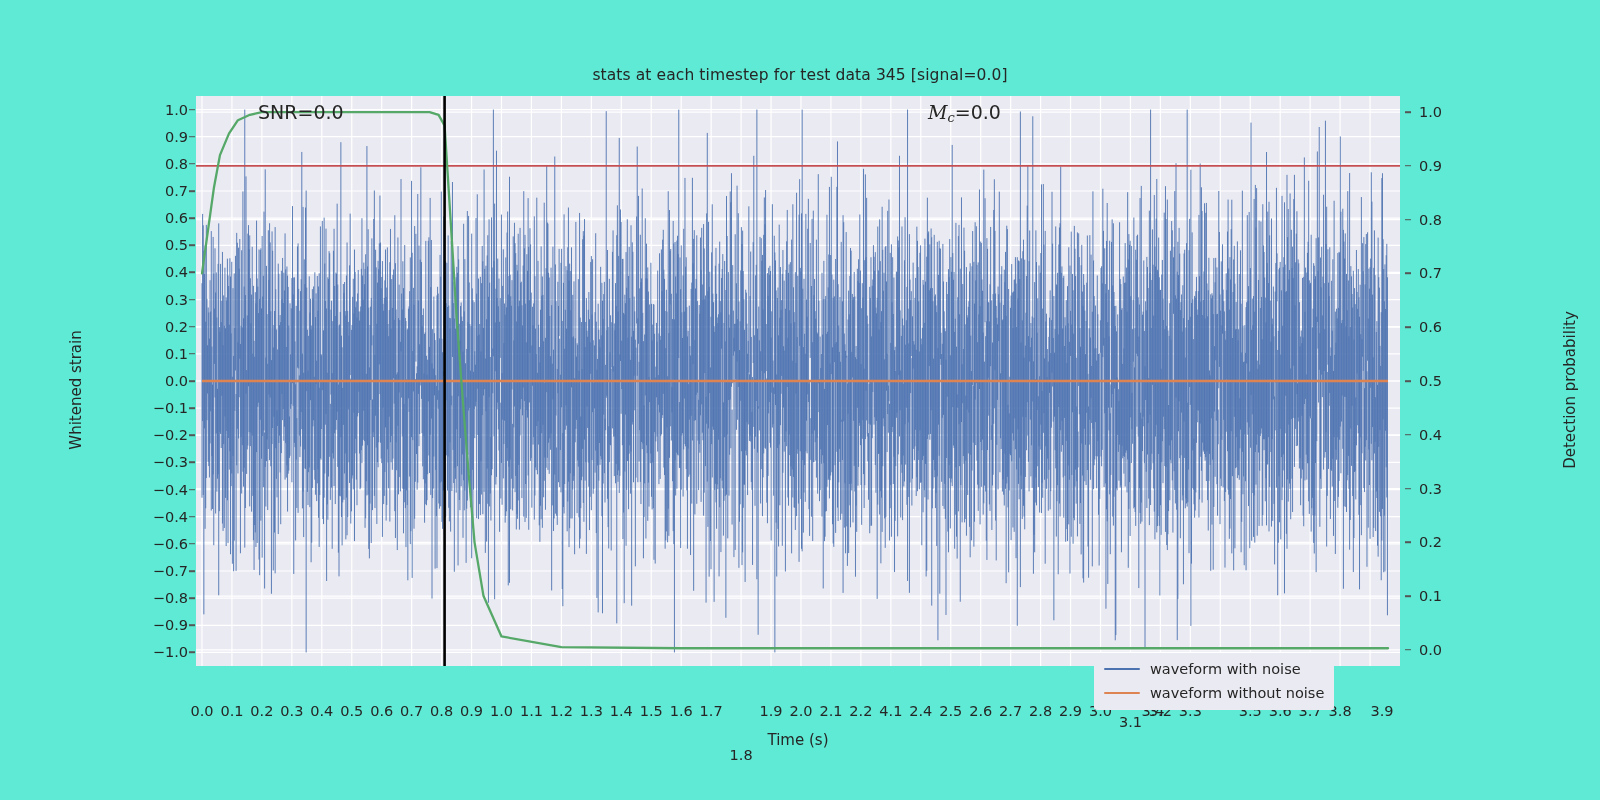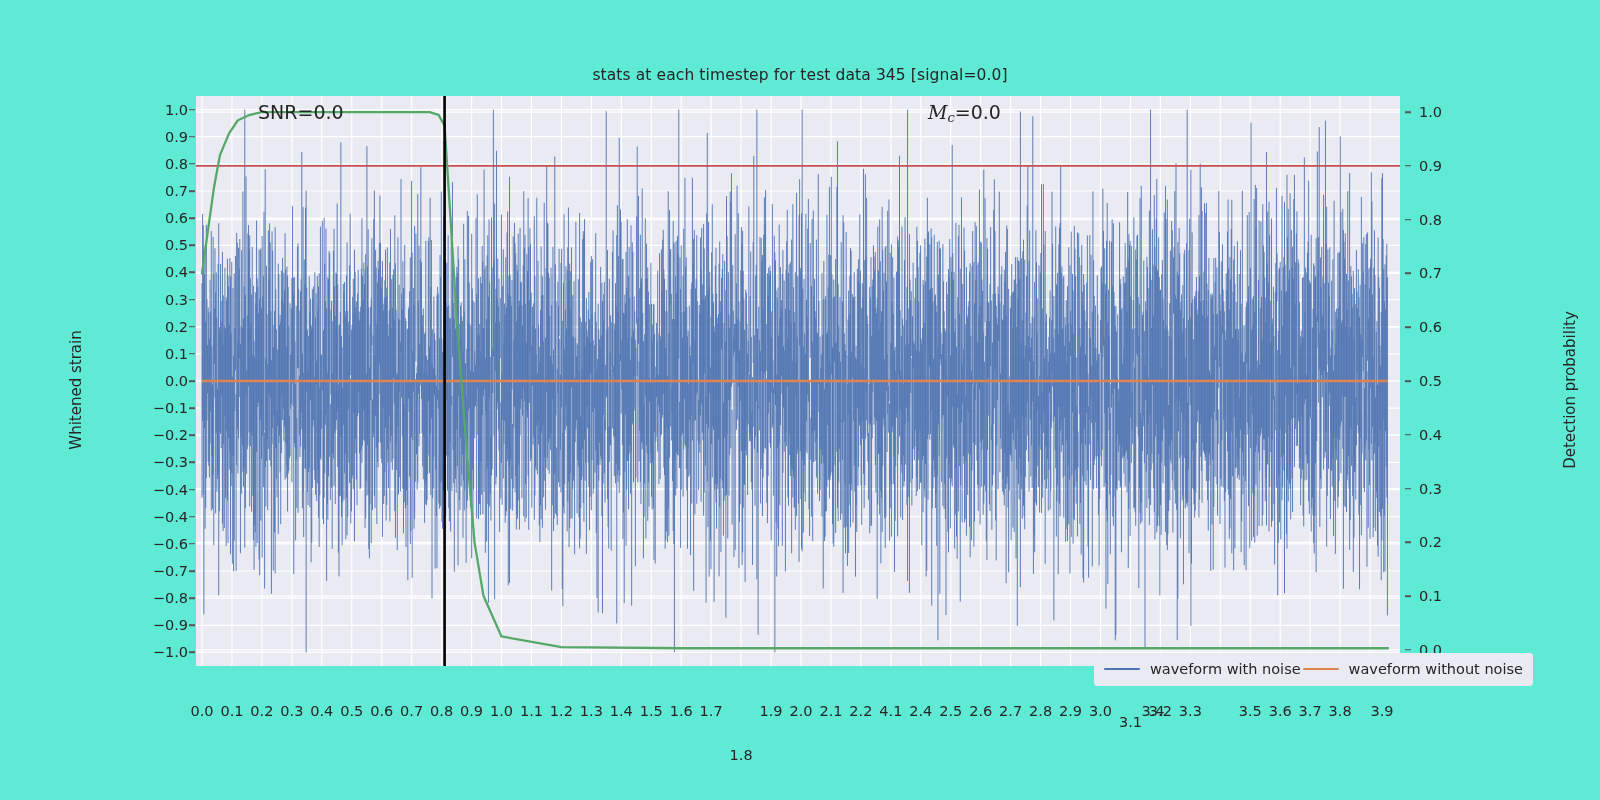--- a/index.html
+++ b/index.html
@@ -53,21 +53,21 @@
   #annot-snr{left:258px;top:101px;}
   #annot-mc{left:928px;top:101px;}
   #annot-s{left:1290px;top:101px;}
   .mathvar{font-style:italic;font-family:"DejaVu Serif","Liberation Serif",serif;}
   .mathsub{font-style:italic;font-family:"DejaVu Serif","Liberation Serif",serif;font-size:13px;vertical-align:-3px;}
 
   
   #legend{
     position:absolute;left:1094px;top:653px;
     background:#eaeaf2;border-radius:3px;padding:5px 10px 6px 10px;
-    display:flex;flex-direction:row;gap:2px;
+    display:flex;flex-direction:column;gap:2px;
   }
   .legend-row{display:flex;align-items:center;height:22px;}
   .legend-swatch{width:36px;height:2.6px;margin-right:10px;border-radius:1px;}
   .legend-text{font-size:14.5px;color:#262626;white-space:nowrap;}
 </style>
 </head>
 <body>
 
 <div id="figure">
 
@@ -265,20 +265,21 @@
       <div class="xlabel-t" style="left: 1153px;">3.4</div>
       <div class="xlabel-t" style="left: 1250.25px;">3.5</div>
       <div class="xlabel-t" style="left: 1280.2px;">3.6</div>
       <div class="xlabel-t" style="left: 1310.15px;">3.7</div>
       <div class="xlabel-t" style="left: 1340.1px;">3.8</div>
       <div class="xlabel-t" style="left: 1370.05px; margin-left: 12px;">3.9</div>
     </div>
 
   <div id="ylabel-left">Whitened strain</div>
   <div id="ylabel-right">Detection probability</div>
+  <div id="xlabel">Time (s)</div>
 
   <div class="annot" id="annot-snr">SNR=0.0</div>
   <div class="annot" id="annot-mc"><span class="mathvar">M</span><span class="mathsub">c</span><span>=0.0</span></div>
 
   <div id="legend">
       <div class="legend-row">
         <span class="legend-swatch" style="background: rgb(76, 114, 176);"></span>
         <span class="legend-text">waveform with noise</span>
       </div>
       <div class="legend-row">

